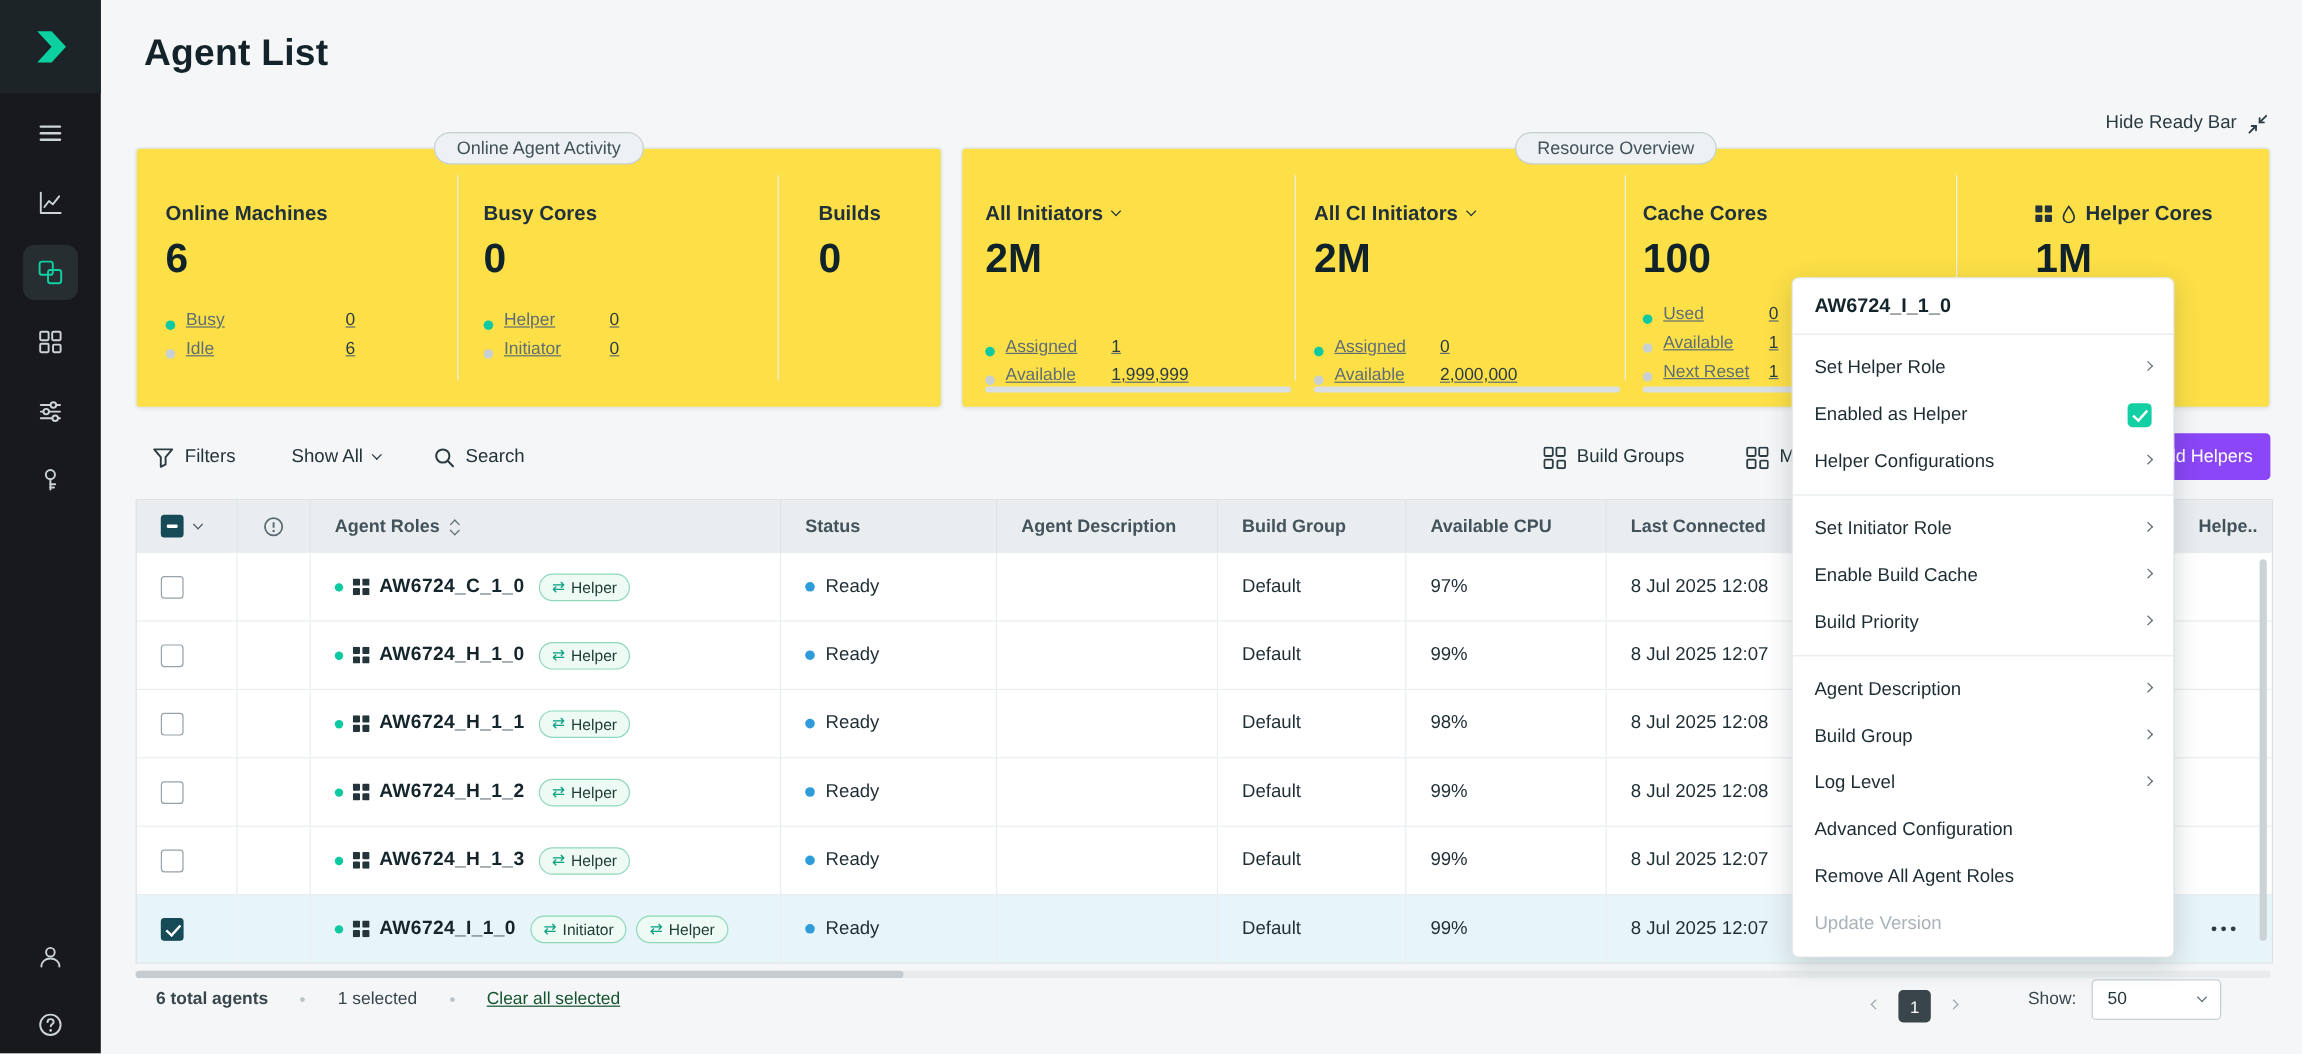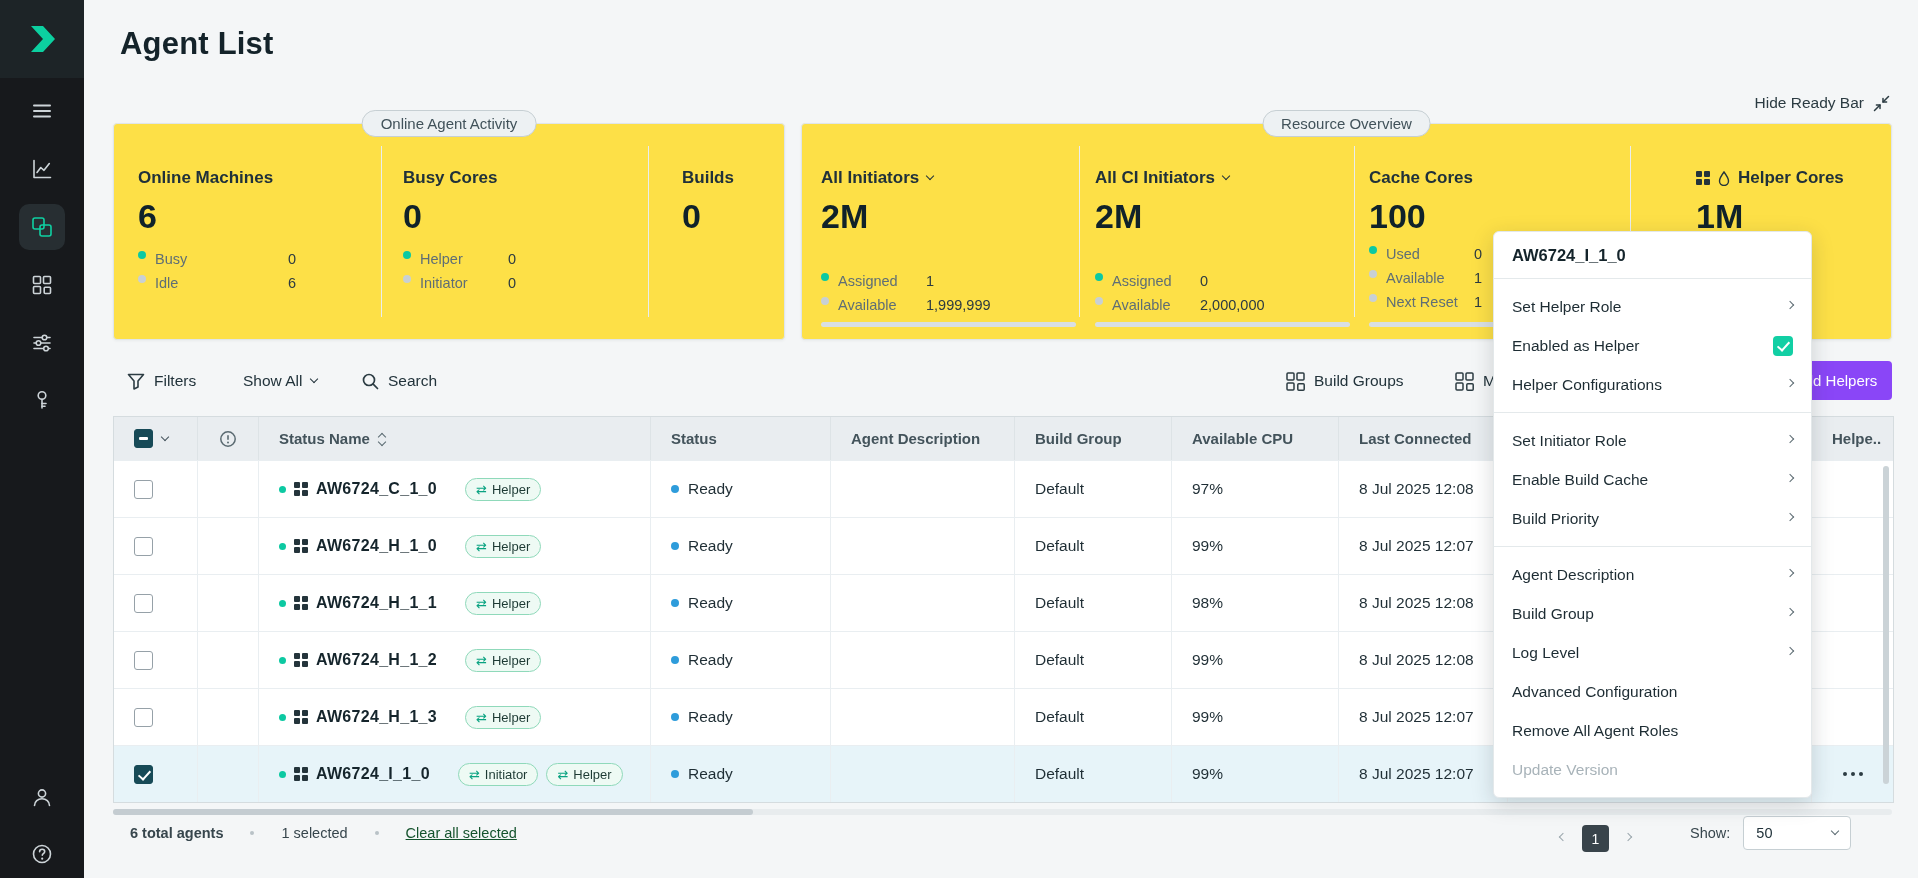--- a/index.html
+++ b/index.html
@@ -21,21 +21,21 @@
   .card-left{left:113px;width:672px;}
   .card-right{left:801px;width:1091px;}
   .card-tab{position:absolute;top:-14px;left:50%;transform:translateX(-50%);height:27px;display:flex;align-items:center;padding:0 18px;background:#edf1f3;border:1px solid #c6cfd3;border-radius:14px;font-size:15px;color:#41525a;white-space:nowrap;}
   .vdiv{position:absolute;top:22px;bottom:22px;width:1px;background:#e9edef;}
   .metric{position:absolute;top:44px;}
   .m-label{display:flex;align-items:center;gap:8px;font-size:17px;font-weight:700;color:#20313a;white-space:nowrap;}
   .m-value{margin-top:9px;font-size:34px;font-weight:700;color:#10222a;}
   .legend{margin-top:15px;}
   .legend.lower{margin-top:37px;}
   .legend.tight{margin-top:10px;}
-  .lrow{display:flex;align-items:flex-start;height:24px;font-size:14.5px;color:#5f6e75;white-space:nowrap;}
+  .lrow{display:flex;align-items:flex-end;height:24px;font-size:14.5px;color:#5f6e75;white-space:nowrap;text-decoration:underline;}
   .ldot{width:8px;height:8px;border-radius:50%;margin-right:9px;flex:none;}
   .ldot.teal{background:#0cc9a2;}
   .ldot.gray{background:#c8d0d4;}
   .lname{display:inline-block;}
   .lname.w140{width:133px;}
   .lname.w95{width:88px;}
   .lval{color:#2c3a41;}
   .mini{position:absolute;bottom:12px;height:5px;width:255px;background:#d9dfe3;border-radius:3px;cursor:pointer;}
 
   
@@ -57,21 +57,21 @@
   .td{height:57px;display:flex;align-items:center;padding-left:20px;font-size:15.5px;color:#1f2e35;background:#fff;border-top:1px solid #e9eef1;border-left:1px solid #e9eef1;white-space:nowrap;overflow:hidden;}
   .td:first-child{border-left:none;}
   .row-selected .td{background:#e7f4f9;}
   .cb{width:19px;height:19px;border:1.5px solid #96a1a8;border-radius:3px;background:#fff;flex:none;cursor:pointer;}
   .cb.checked{background:#174a57;border-color:#174a57;position:relative;}
   .cb.checked::after{content:"";position:absolute;left:6px;top:2px;width:5px;height:10px;border-right:2px solid #fff;border-bottom:2px solid #fff;transform:rotate(42deg);}
   .cb.indet{background:#174a57;border-color:#174a57;position:relative;}
   .cb.indet::after{content:"";position:absolute;left:4px;top:7px;width:9px;height:2.5px;background:#fff;border-radius:1px;}
   .td-agent{gap:8px;}
   .a-dot{width:7px;height:7px;background:#0cc9a2;border-radius:50%;flex:none;}
-  .a-name{font-weight:700;font-size:16px;color:#15252c;letter-spacing:.3px;margin-right:20px;}
+  .a-name{font-weight:700;font-size:16px;color:#15252c;letter-spacing:.3px;margin-right:4px;}
   .badge{display:inline-flex;align-items:center;gap:5px;height:23px;padding:0 10px;border:1px solid #8fd9ba;border-radius:12px;background:#eefaf4;font-size:13px;color:#1d3a34;flex:none;}
   .bi{color:#0aa381;font-size:13px;line-height:1;font-family:"DejaVu Sans",sans-serif;}
   .bi::after{content:"⇄";}
   .s-dot{width:8px;height:8px;border-radius:50%;background:#2e9cdb;margin-right:9px;flex:none;}
   .sort{display:inline-flex;flex-direction:column;gap:3px;margin-left:9px;color:#5a6a71;}
   .more{margin:0 auto;display:flex;gap:4px;background:none;border:none;cursor:pointer;padding:8px;}
   .more i{width:4px;height:4px;border-radius:50%;background:#2c3c43;}
 
   
   .vscroll{position:absolute;left:1883px;top:466px;width:6px;height:318px;background:#cbd3d7;border-radius:3px;z-index:5;cursor:pointer;}
@@ -390,21 +390,21 @@
         <i class="chev sm" style="margin-left:9px;color:#43535b"></i>
       </div>
       <div class="th" style="justify-content:center;padding-left:0">
         <svg width="18" height="18" viewBox="0 0 18 18">
             <circle cx="9" cy="9" r="7.2" fill="none" stroke="#5a6a71" stroke-width="1.5"></circle>
             <line x1="9" y1="5.2" x2="9" y2="9.8" stroke="#5a6a71" stroke-width="1.6"></line>
             <circle cx="9" cy="12.5" r="1" fill="#5a6a71"></circle>
           </svg>
       </div>
       <div class="th">
-        <span>Status Name</span>
+        <span>Agent Roles</span>
         <span class="sort">
             <i class="chev sm up"></i>
             <i class="chev sm"></i>
           </span>
       </div>
       <div class="th">
           <span>Status</span>
         </div>
       <div class="th">
           <span>Agent Description</span>

